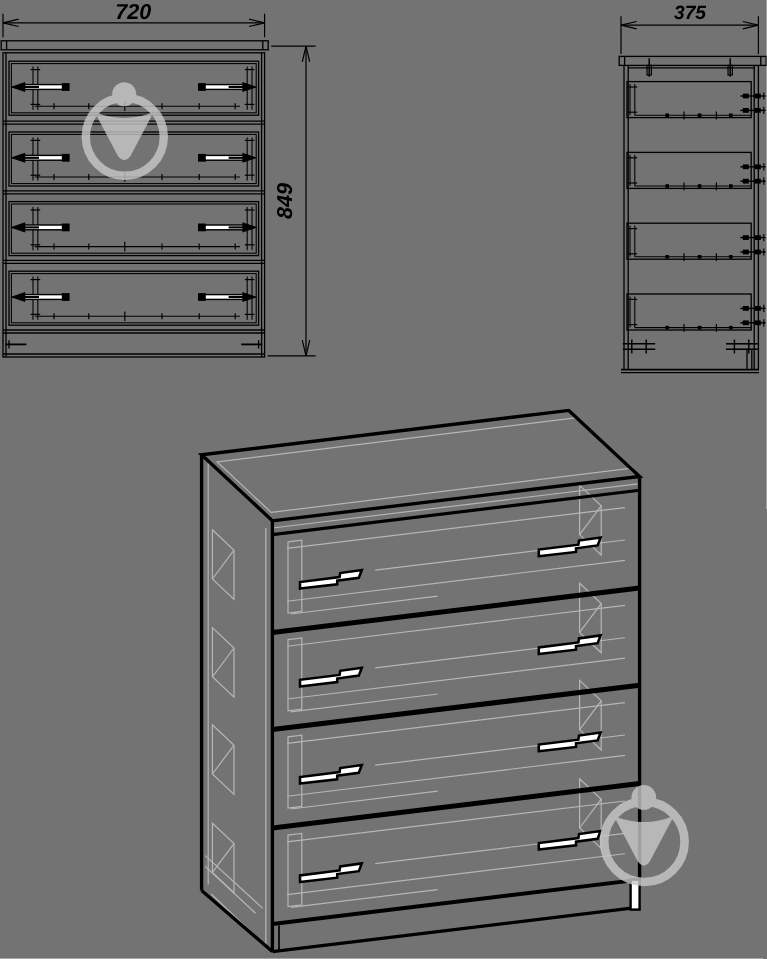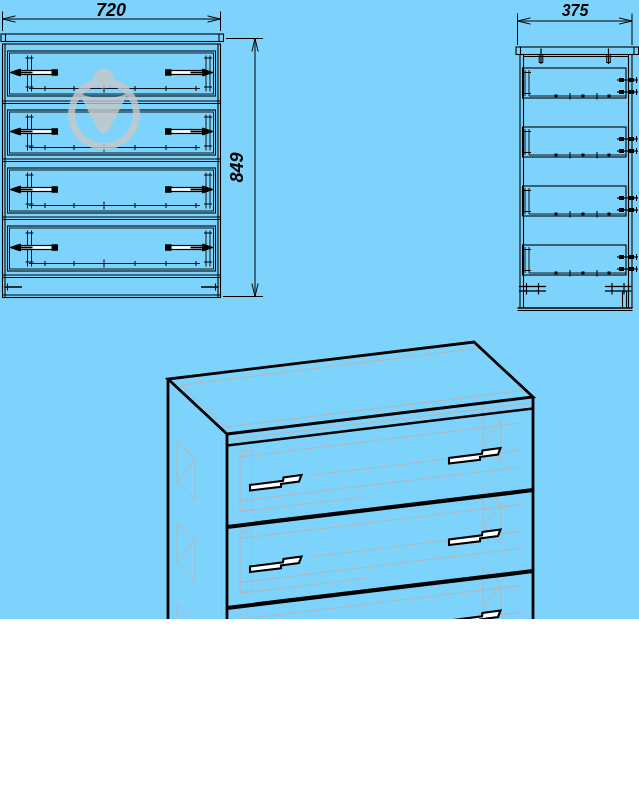--- a/index.html
+++ b/index.html
@@ -1,16 +1,16 @@
 <!DOCTYPE html>
 <html><head>
 <meta charset="utf-8">
 <style>
   html,body{margin:0;padding:0;background:#fff;}
-  .stage{position:relative;width:639px;height:619px;background:#7dd3fc;overflow:hidden;
+  .stage{position:relative;width:639px;height:799px;background:#737373;overflow:hidden;
          font-family:"Liberation Sans",sans-serif;}
   svg{display:block;}
   .dim{font-family:"Liberation Sans",sans-serif;font-style:italic;font-weight:700;
        font-size:18px;fill:#000;}
   .dim-sm{font-size:16px;}
   .thin{stroke:#000;stroke-width:1;fill:none;}
 </style>
 </head>
 <body>
 

